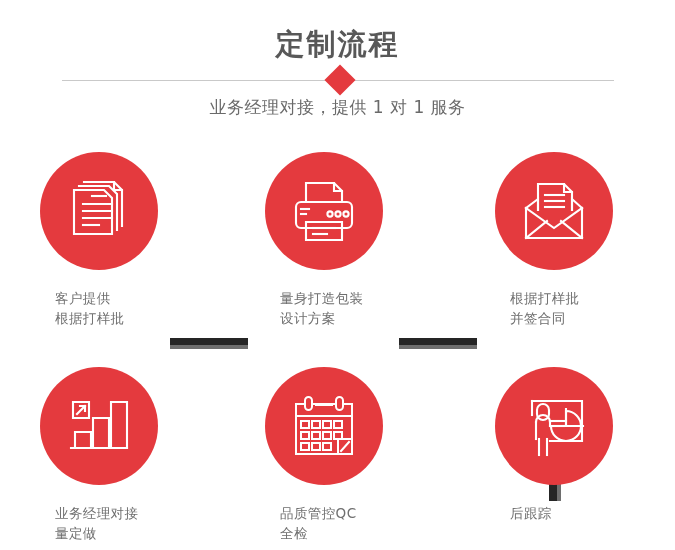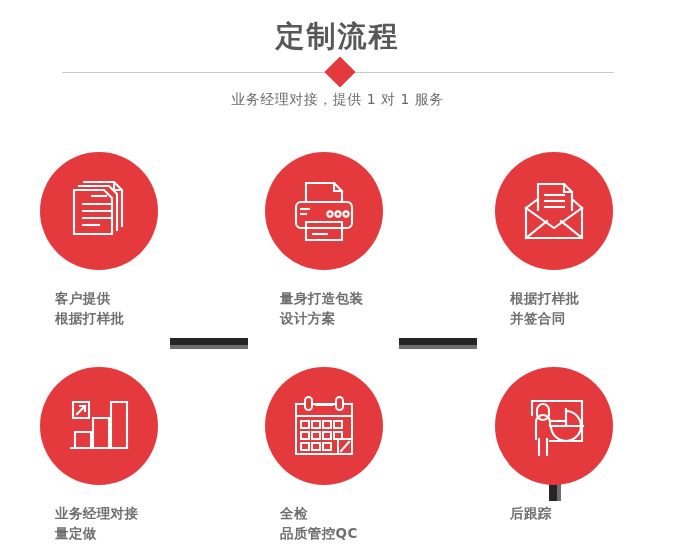--- a/index.html
+++ b/index.html
@@ -13,21 +13,21 @@
     position: relative;
     overflow: hidden;
     font-family: "DejaVu Sans", "Liberation Sans", sans-serif;
     -webkit-font-smoothing: antialiased;
   }
 
   
   .header {
     position: absolute;
     left: 0;
-    top: 0;
+    top: 8px;
     width: 549px;
     height: 130px;
   }
   .page-title {
     position: absolute;
     left: 0;
     top: 16px;
     width: 675px;
     text-align: center;
     font-size: 29px;
@@ -59,38 +59,37 @@
     height: 22px;
     background: #e43a3e;
     transform: rotate(45deg);
   }
   .subtitle {
     position: absolute;
     left: 0;
     top: 88px;
     width: 675px;
     text-align: center;
-    font-size: 14px;
+    font-size: 17px;
     color: #6a6a6a;
     letter-spacing: 0.5px;
     line-height: 22px;
   }
 
   
   .flow {
     position: absolute;
     left: 0;
     top: 130px;
     width: 675px;
     height: 420px;
   }
   .step {
     position: absolute;
     width: 180px;
-    font-weight: bold;
   }
   .step.col0 { left: 11px; }
   .step.col1 { left: 236px; }
   .step.col2 { left: 466px; }
   .step.row0 { top: 22px; }
   .step.row1 { top: 237px; }
 
   .circle {
     position: relative;
     left: 29px;
@@ -288,22 +287,22 @@
           <rect x="43" y="38" width="8" height="7"></rect>
           <rect x="10" y="49" width="8" height="7"></rect>
           <rect x="21" y="49" width="8" height="7"></rect>
           <rect x="32" y="49" width="8" height="7"></rect>
           <path d="M47 45 H61 V60 H47 Z"></path>
           <path d="M50 57 L58 48"></path>
         </svg>
       </span>
     </div>
     <div class="caption">
+      <span class="line">品质管控QC</span>
       <span class="line">全检</span>
-      <span class="line">品质管控QC</span>
     </div>
   </div>
 
   <div class="step col2 row1">
     <div class="circle">
       <span>
         <svg width="68" height="66" viewBox="0 0 68 66" fill="none" stroke="#ffffff" stroke-width="2.1" stroke-linecap="square" stroke-linejoin="miter">
           <path d="M12 8 H62 V48 H30"></path>
           <path d="M12 8 V22"></path>
           <path d="M46 16 V33 H63"></path>

